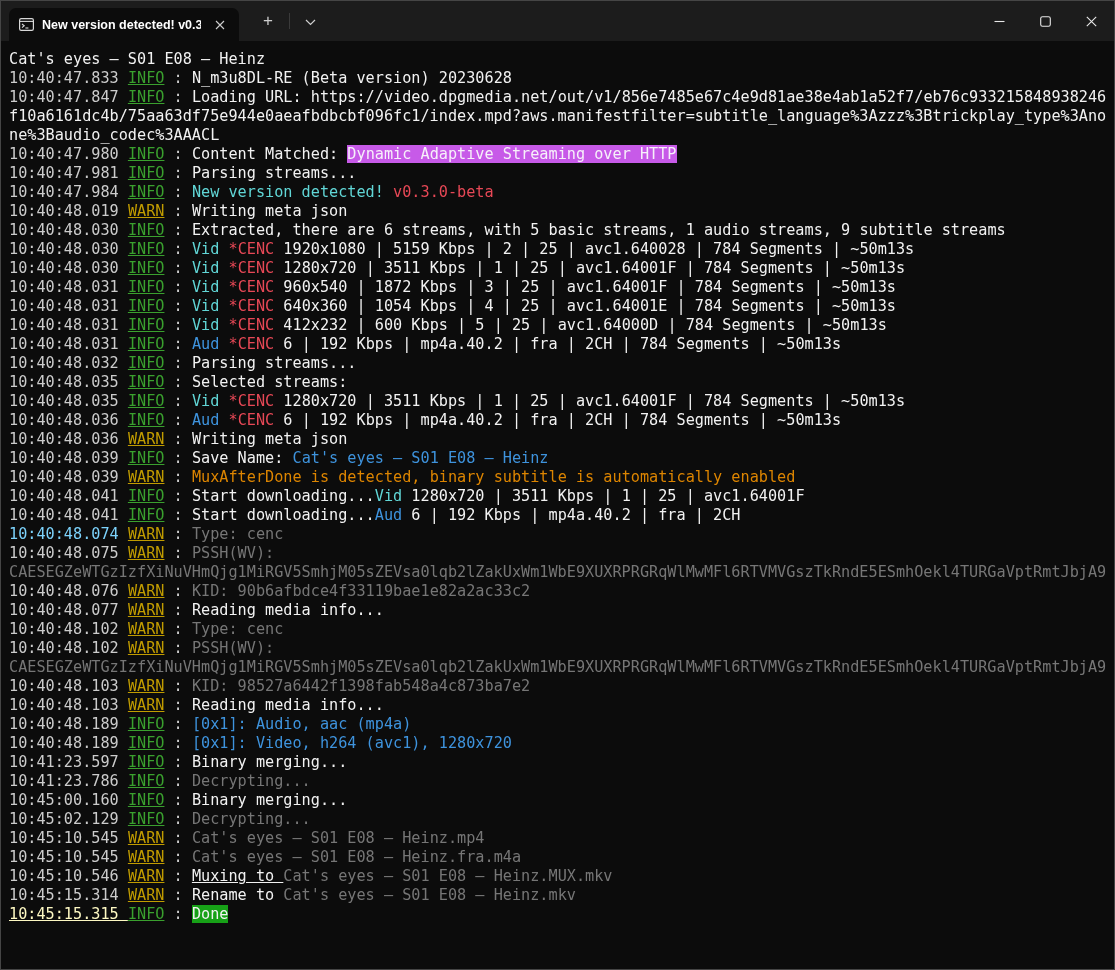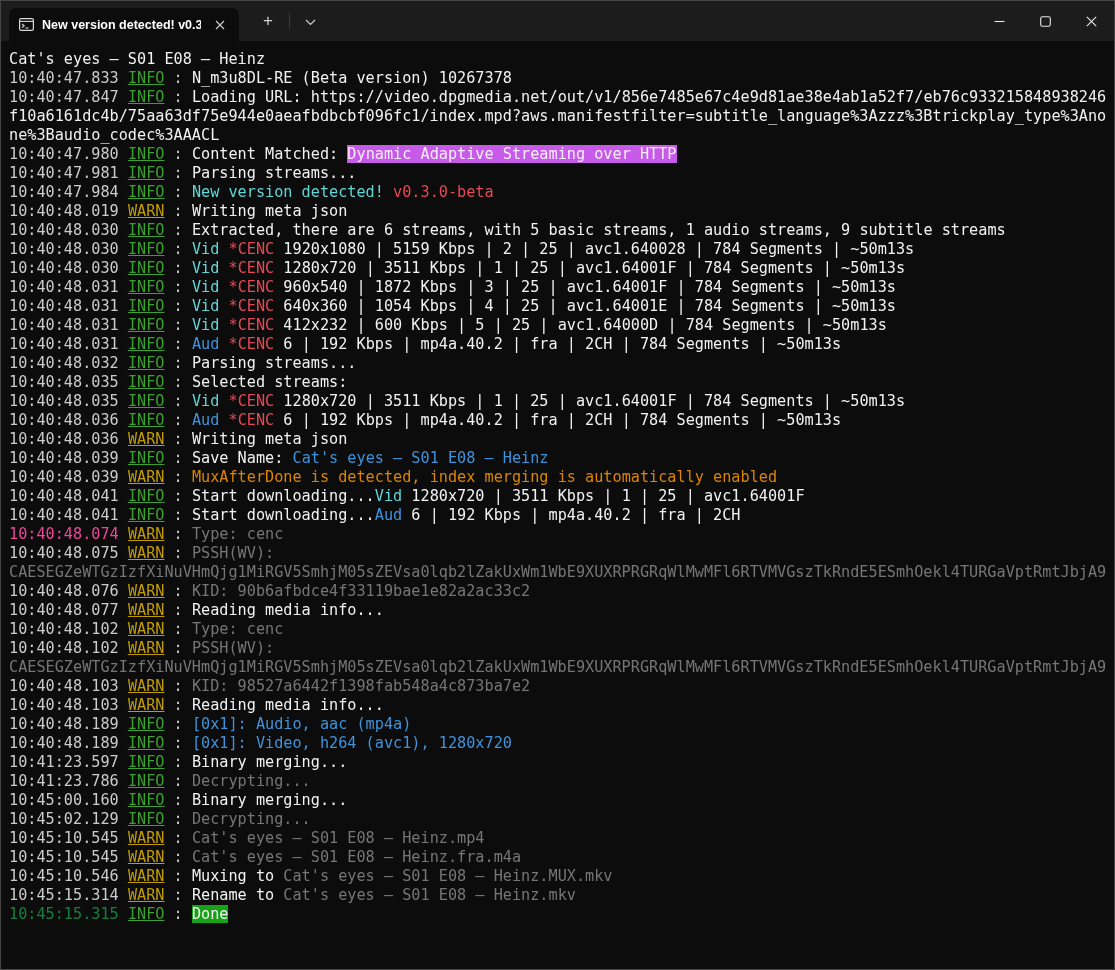--- a/index.html
+++ b/index.html
@@ -133,59 +133,59 @@
       <span>
         <svg width="11" height="11" viewBox="0 0 11 11">
             <path d="M0.8 0.8 L10.2 10.2 M10.2 0.8 L0.8 10.2" stroke="#E8E8E8" stroke-width="1.1"></path>
           </svg>
       </span>
     </div>
   </div>
 
   <div class="terminal" id="term">
       <div class="row"><span style="color: rgb(242, 242, 242);">Cat's eyes – S01 E08 – Heinz</span></div>
-      <div class="row"><span style="color: rgb(204, 204, 204);">10:40:47.833 </span><span class="lvl" style="color: rgb(58, 160, 46);">INFO</span><span style="color: rgb(204, 204, 204);"> : </span><span style="color: rgb(242, 242, 242);">N_m3u8DL-RE (Beta version) 10267378</span></div>
+      <div class="row"><span style="color: rgb(204, 204, 204);">10:40:47.833 </span><span class="lvl" style="color: rgb(58, 160, 46);">INFO</span><span style="color: rgb(204, 204, 204);"> : </span><span style="color: rgb(242, 242, 242);">N_m3u8DL-RE (Beta version) 20230628</span></div>
       <div class="row"><span style="color: rgb(204, 204, 204);">10:40:47.847 </span><span class="lvl" style="color: rgb(58, 160, 46);">INFO</span><span style="color: rgb(204, 204, 204);"> : </span><span style="color: rgb(242, 242, 242);">Loading URL: https://video.dpgmedia.net/out/v1/856e7485e67c4e9d81ae38e4ab1a52f7/eb76c933215848938246</span></div>
       <div class="row"><span style="color: rgb(242, 242, 242);">f10a6161dc4b/75aa63df75e944e0aeafbdbcbf096fc1/index.mpd?aws.manifestfilter=subtitle_language%3Azzz%3Btrickplay_type%3Ano</span></div>
       <div class="row"><span style="color: rgb(242, 242, 242);">ne%3Baudio_codec%3AAACL</span></div>
       <div class="row"><span style="color: rgb(204, 204, 204);">10:40:47.980 </span><span class="lvl" style="color: rgb(58, 160, 46);">INFO</span><span style="color: rgb(204, 204, 204);"> : </span><span style="color: rgb(242, 242, 242);">Content Matched: </span><span style="color: rgb(247, 240, 250); background: rgb(199, 90, 232);">Dynamic Adaptive Streaming over HTTP</span></div>
       <div class="row"><span style="color: rgb(204, 204, 204);">10:40:47.981 </span><span class="lvl" style="color: rgb(58, 160, 46);">INFO</span><span style="color: rgb(204, 204, 204);"> : </span><span style="color: rgb(242, 242, 242);">Parsing streams...</span></div>
       <div class="row"><span style="color: rgb(204, 204, 204);">10:40:47.984 </span><span class="lvl" style="color: rgb(58, 160, 46);">INFO</span><span style="color: rgb(204, 204, 204);"> : </span><span style="color: rgb(97, 214, 214);">New version detected!</span><span style="color: rgb(242, 242, 242);"> </span><span style="color: rgb(231, 72, 86);">v0.3.0-beta</span></div>
       <div class="row"><span style="color: rgb(204, 204, 204);">10:40:48.019 </span><span class="lvl" style="color: rgb(193, 156, 0);">WARN</span><span style="color: rgb(204, 204, 204);"> : </span><span style="color: rgb(242, 242, 242);">Writing meta json</span></div>
       <div class="row"><span style="color: rgb(204, 204, 204);">10:40:48.030 </span><span class="lvl" style="color: rgb(58, 160, 46);">INFO</span><span style="color: rgb(204, 204, 204);"> : </span><span style="color: rgb(242, 242, 242);">Extracted, there are 6 streams, with 5 basic streams, 1 audio streams, 9 subtitle streams</span></div>
       <div class="row"><span style="color: rgb(204, 204, 204);">10:40:48.030 </span><span class="lvl" style="color: rgb(58, 160, 46);">INFO</span><span style="color: rgb(204, 204, 204);"> : </span><span style="color: rgb(97, 214, 214);">Vid</span><span style="color: rgb(242, 242, 242);"> </span><span style="color: rgb(231, 72, 86);">*CENC</span><span style="color: rgb(242, 242, 242);"> 1920x1080 | 5159 Kbps | 2 | 25 | avc1.640028 | 784 Segments | ~50m13s</span></div>
       <div class="row"><span style="color: rgb(204, 204, 204);">10:40:48.030 </span><span class="lvl" style="color: rgb(58, 160, 46);">INFO</span><span style="color: rgb(204, 204, 204);"> : </span><span style="color: rgb(97, 214, 214);">Vid</span><span style="color: rgb(242, 242, 242);"> </span><span style="color: rgb(231, 72, 86);">*CENC</span><span style="color: rgb(242, 242, 242);"> 1280x720 | 3511 Kbps | 1 | 25 | avc1.64001F | 784 Segments | ~50m13s</span></div>
       <div class="row"><span style="color: rgb(204, 204, 204);">10:40:48.031 </span><span class="lvl" style="color: rgb(58, 160, 46);">INFO</span><span style="color: rgb(204, 204, 204);"> : </span><span style="color: rgb(97, 214, 214);">Vid</span><span style="color: rgb(242, 242, 242);"> </span><span style="color: rgb(231, 72, 86);">*CENC</span><span style="color: rgb(242, 242, 242);"> 960x540 | 1872 Kbps | 3 | 25 | avc1.64001F | 784 Segments | ~50m13s</span></div>
       <div class="row"><span style="color: rgb(204, 204, 204);">10:40:48.031 </span><span class="lvl" style="color: rgb(58, 160, 46);">INFO</span><span style="color: rgb(204, 204, 204);"> : </span><span style="color: rgb(97, 214, 214);">Vid</span><span style="color: rgb(242, 242, 242);"> </span><span style="color: rgb(231, 72, 86);">*CENC</span><span style="color: rgb(242, 242, 242);"> 640x360 | 1054 Kbps | 4 | 25 | avc1.64001E | 784 Segments | ~50m13s</span></div>
       <div class="row"><span style="color: rgb(204, 204, 204);">10:40:48.031 </span><span class="lvl" style="color: rgb(58, 160, 46);">INFO</span><span style="color: rgb(204, 204, 204);"> : </span><span style="color: rgb(97, 214, 214);">Vid</span><span style="color: rgb(242, 242, 242);"> </span><span style="color: rgb(231, 72, 86);">*CENC</span><span style="color: rgb(242, 242, 242);"> 412x232 | 600 Kbps | 5 | 25 | avc1.64000D | 784 Segments | ~50m13s</span></div>
       <div class="row"><span style="color: rgb(204, 204, 204);">10:40:48.031 </span><span class="lvl" style="color: rgb(58, 160, 46);">INFO</span><span style="color: rgb(204, 204, 204);"> : </span><span style="color: rgb(62, 147, 221);">Aud</span><span style="color: rgb(242, 242, 242);"> </span><span style="color: rgb(231, 72, 86);">*CENC</span><span style="color: rgb(242, 242, 242);"> 6 | 192 Kbps | mp4a.40.2 | fra | 2CH | 784 Segments | ~50m13s</span></div>
       <div class="row"><span style="color: rgb(204, 204, 204);">10:40:48.032 </span><span class="lvl" style="color: rgb(58, 160, 46);">INFO</span><span style="color: rgb(204, 204, 204);"> : </span><span style="color: rgb(242, 242, 242);">Parsing streams...</span></div>
       <div class="row"><span style="color: rgb(204, 204, 204);">10:40:48.035 </span><span class="lvl" style="color: rgb(58, 160, 46);">INFO</span><span style="color: rgb(204, 204, 204);"> : </span><span style="color: rgb(242, 242, 242);">Selected streams:</span></div>
       <div class="row"><span style="color: rgb(204, 204, 204);">10:40:48.035 </span><span class="lvl" style="color: rgb(58, 160, 46);">INFO</span><span style="color: rgb(204, 204, 204);"> : </span><span style="color: rgb(97, 214, 214);">Vid</span><span style="color: rgb(242, 242, 242);"> </span><span style="color: rgb(231, 72, 86);">*CENC</span><span style="color: rgb(242, 242, 242);"> 1280x720 | 3511 Kbps | 1 | 25 | avc1.64001F | 784 Segments | ~50m13s</span></div>
       <div class="row"><span style="color: rgb(204, 204, 204);">10:40:48.036 </span><span class="lvl" style="color: rgb(58, 160, 46);">INFO</span><span style="color: rgb(204, 204, 204);"> : </span><span style="color: rgb(62, 147, 221);">Aud</span><span style="color: rgb(242, 242, 242);"> </span><span style="color: rgb(231, 72, 86);">*CENC</span><span style="color: rgb(242, 242, 242);"> 6 | 192 Kbps | mp4a.40.2 | fra | 2CH | 784 Segments | ~50m13s</span></div>
       <div class="row"><span style="color: rgb(204, 204, 204);">10:40:48.036 </span><span class="lvl" style="color: rgb(193, 156, 0);">WARN</span><span style="color: rgb(204, 204, 204);"> : </span><span style="color: rgb(242, 242, 242);">Writing meta json</span></div>
       <div class="row"><span style="color: rgb(204, 204, 204);">10:40:48.039 </span><span class="lvl" style="color: rgb(58, 160, 46);">INFO</span><span style="color: rgb(204, 204, 204);"> : </span><span style="color: rgb(242, 242, 242);">Save Name: </span><span style="color: rgb(62, 147, 221);">Cat's eyes – S01 E08 – Heinz</span></div>
-      <div class="row"><span style="color: rgb(204, 204, 204);">10:40:48.039 </span><span class="lvl" style="color: rgb(193, 156, 0);">WARN</span><span style="color: rgb(204, 204, 204);"> : </span><span style="color: rgb(221, 133, 0);">MuxAfterDone is detected, index merging is automatically enabled</span></div>
+      <div class="row"><span style="color: rgb(204, 204, 204);">10:40:48.039 </span><span class="lvl" style="color: rgb(193, 156, 0);">WARN</span><span style="color: rgb(204, 204, 204);"> : </span><span style="color: rgb(221, 133, 0);">MuxAfterDone is detected, binary subtitle is automatically enabled</span></div>
       <div class="row"><span style="color: rgb(204, 204, 204);">10:40:48.041 </span><span class="lvl" style="color: rgb(58, 160, 46);">INFO</span><span style="color: rgb(204, 204, 204);"> : </span><span style="color: rgb(242, 242, 242);">Start downloading...</span><span style="color: rgb(97, 214, 214);">Vid</span><span style="color: rgb(242, 242, 242);"> 1280x720 | 3511 Kbps | 1 | 25 | avc1.64001F</span></div>
       <div class="row"><span style="color: rgb(204, 204, 204);">10:40:48.041 </span><span class="lvl" style="color: rgb(58, 160, 46);">INFO</span><span style="color: rgb(204, 204, 204);"> : </span><span style="color: rgb(242, 242, 242);">Start downloading...</span><span style="color: rgb(62, 147, 221);">Aud</span><span style="color: rgb(242, 242, 242);"> 6 | 192 Kbps | mp4a.40.2 | fra | 2CH</span></div>
-      <div class="row"><span style="color: #ec4899;">10:40:48.074 </span><span class="lvl" style="color: rgb(193, 156, 0);">WARN</span><span style="color: rgb(204, 204, 204);"> : </span><span style="color: rgb(118, 118, 118);">Type: cenc</span></div>
+      <div class="row"><span style="color: #7dd3fc;">10:40:48.074 </span><span class="lvl" style="color: rgb(193, 156, 0);">WARN</span><span style="color: rgb(204, 204, 204);"> : </span><span style="color: rgb(118, 118, 118);">Type: cenc</span></div>
       <div class="row"><span style="color: rgb(204, 204, 204);">10:40:48.075 </span><span class="lvl" style="color: rgb(193, 156, 0);">WARN</span><span style="color: rgb(204, 204, 204);"> : </span><span style="color: rgb(118, 118, 118);">PSSH(WV):</span></div>
       <div class="row"><span style="color: rgb(118, 118, 118);">CAESEGZeWTGzIzfXiNuVHmQjg1MiRGV5SmhjM05sZEVsa0lqb2lZakUxWm1WbE9XUXRPRGRqWlMwMFl6RTVMVGszTkRndE5ESmhOekl4TURGaVptRmtJbjA9</span></div>
       <div class="row"><span style="color: rgb(204, 204, 204);">10:40:48.076 </span><span class="lvl" style="color: rgb(193, 156, 0);">WARN</span><span style="color: rgb(204, 204, 204);"> : </span><span style="color: rgb(118, 118, 118);">KID: 90b6afbdce4f33119bae1e82a2ac33c2</span></div>
       <div class="row"><span style="color: rgb(204, 204, 204);">10:40:48.077 </span><span class="lvl" style="color: rgb(193, 156, 0);">WARN</span><span style="color: rgb(204, 204, 204);"> : </span><span style="color: rgb(242, 242, 242);">Reading media info...</span></div>
       <div class="row"><span style="color: rgb(204, 204, 204);">10:40:48.102 </span><span class="lvl" style="color: rgb(193, 156, 0);">WARN</span><span style="color: rgb(204, 204, 204);"> : </span><span style="color: rgb(118, 118, 118);">Type: cenc</span></div>
       <div class="row"><span style="color: rgb(204, 204, 204);">10:40:48.102 </span><span class="lvl" style="color: rgb(193, 156, 0);">WARN</span><span style="color: rgb(204, 204, 204);"> : </span><span style="color: rgb(118, 118, 118);">PSSH(WV):</span></div>
       <div class="row"><span style="color: rgb(118, 118, 118);">CAESEGZeWTGzIzfXiNuVHmQjg1MiRGV5SmhjM05sZEVsa0lqb2lZakUxWm1WbE9XUXRPRGRqWlMwMFl6RTVMVGszTkRndE5ESmhOekl4TURGaVptRmtJbjA9</span></div>
       <div class="row"><span style="color: rgb(204, 204, 204);">10:40:48.103 </span><span class="lvl" style="color: rgb(193, 156, 0);">WARN</span><span style="color: rgb(204, 204, 204);"> : </span><span style="color: rgb(118, 118, 118);">KID: 98527a6442f1398fab548a4c873ba7e2</span></div>
       <div class="row"><span style="color: rgb(204, 204, 204);">10:40:48.103 </span><span class="lvl" style="color: rgb(193, 156, 0);">WARN</span><span style="color: rgb(204, 204, 204);"> : </span><span style="color: rgb(242, 242, 242);">Reading media info...</span></div>
       <div class="row"><span style="color: rgb(204, 204, 204);">10:40:48.189 </span><span class="lvl" style="color: rgb(58, 160, 46);">INFO</span><span style="color: rgb(204, 204, 204);"> : </span><span style="color: rgb(62, 147, 221);">[0x1]: Audio, aac (mp4a)</span></div>
       <div class="row"><span style="color: rgb(204, 204, 204);">10:40:48.189 </span><span class="lvl" style="color: rgb(58, 160, 46);">INFO</span><span style="color: rgb(204, 204, 204);"> : </span><span style="color: rgb(62, 147, 221);">[0x1]: Video, h264 (avc1), 1280x720</span></div>
       <div class="row"><span style="color: rgb(204, 204, 204);">10:41:23.597 </span><span class="lvl" style="color: rgb(58, 160, 46);">INFO</span><span style="color: rgb(204, 204, 204);"> : </span><span style="color: rgb(242, 242, 242);">Binary merging...</span></div>
       <div class="row"><span style="color: rgb(204, 204, 204);">10:41:23.786 </span><span class="lvl" style="color: rgb(58, 160, 46);">INFO</span><span style="color: rgb(204, 204, 204);"> : </span><span style="color: rgb(118, 118, 118);">Decrypting...</span></div>
       <div class="row"><span style="color: rgb(204, 204, 204);">10:45:00.160 </span><span class="lvl" style="color: rgb(58, 160, 46);">INFO</span><span style="color: rgb(204, 204, 204);"> : </span><span style="color: rgb(242, 242, 242);">Binary merging...</span></div>
       <div class="row"><span style="color: rgb(204, 204, 204);">10:45:02.129 </span><span class="lvl" style="color: rgb(58, 160, 46);">INFO</span><span style="color: rgb(204, 204, 204);"> : </span><span style="color: rgb(118, 118, 118);">Decrypting...</span></div>
       <div class="row"><span style="color: rgb(204, 204, 204);">10:45:10.545 </span><span class="lvl" style="color: rgb(193, 156, 0);">WARN</span><span style="color: rgb(204, 204, 204);"> : </span><span style="color: rgb(118, 118, 118);">Cat's eyes – S01 E08 – Heinz.mp4</span></div>
       <div class="row"><span style="color: rgb(204, 204, 204);">10:45:10.545 </span><span class="lvl" style="color: rgb(193, 156, 0);">WARN</span><span style="color: rgb(204, 204, 204);"> : </span><span style="color: rgb(118, 118, 118);">Cat's eyes – S01 E08 – Heinz.fra.m4a</span></div>
-      <div class="row"><span style="color: rgb(204, 204, 204);">10:45:10.546 </span><span class="lvl" style="color: rgb(193, 156, 0);">WARN</span><span style="color: rgb(204, 204, 204);"> : </span><span style="color: rgb(242, 242, 242);">Muxing to </span><span style="color: rgb(118, 118, 118);">Cat's eyes – S01 E08 – Heinz.MUX.mkv</span></div>
+      <div class="row"><span style="color: rgb(204, 204, 204);">10:45:10.546 </span><span class="lvl" style="color: rgb(193, 156, 0);">WARN</span><span style="color: rgb(204, 204, 204);"> : </span><span style="color: rgb(242, 242, 242); text-decoration: underline;">Muxing to </span><span style="color: rgb(118, 118, 118);">Cat's eyes – S01 E08 – Heinz.MUX.mkv</span></div>
       <div class="row"><span style="color: rgb(204, 204, 204);">10:45:15.314 </span><span class="lvl" style="color: rgb(193, 156, 0);">WARN</span><span style="color: rgb(204, 204, 204);"> : </span><span style="color: rgb(242, 242, 242);">Rename to </span><span style="color: rgb(118, 118, 118);">Cat's eyes – S01 E08 – Heinz.mkv</span></div>
-      <div class="row"><span style="color: #15803d;">10:45:15.315 </span><span class="lvl" style="color: rgb(58, 160, 46);">INFO</span><span style="color: rgb(204, 204, 204);"> : </span><span style="color: rgb(242, 242, 242); background: rgb(23, 161, 23);">Done</span></div>
+      <div class="row"><span style="color: #fef9c3; text-decoration: underline;">10:45:15.315 </span><span class="lvl" style="color: rgb(58, 160, 46);">INFO</span><span style="color: rgb(204, 204, 204);"> : </span><span style="color: rgb(242, 242, 242); background: rgb(23, 161, 23);">Done</span></div>
     </div>
 </div>
 
 </body></html>

